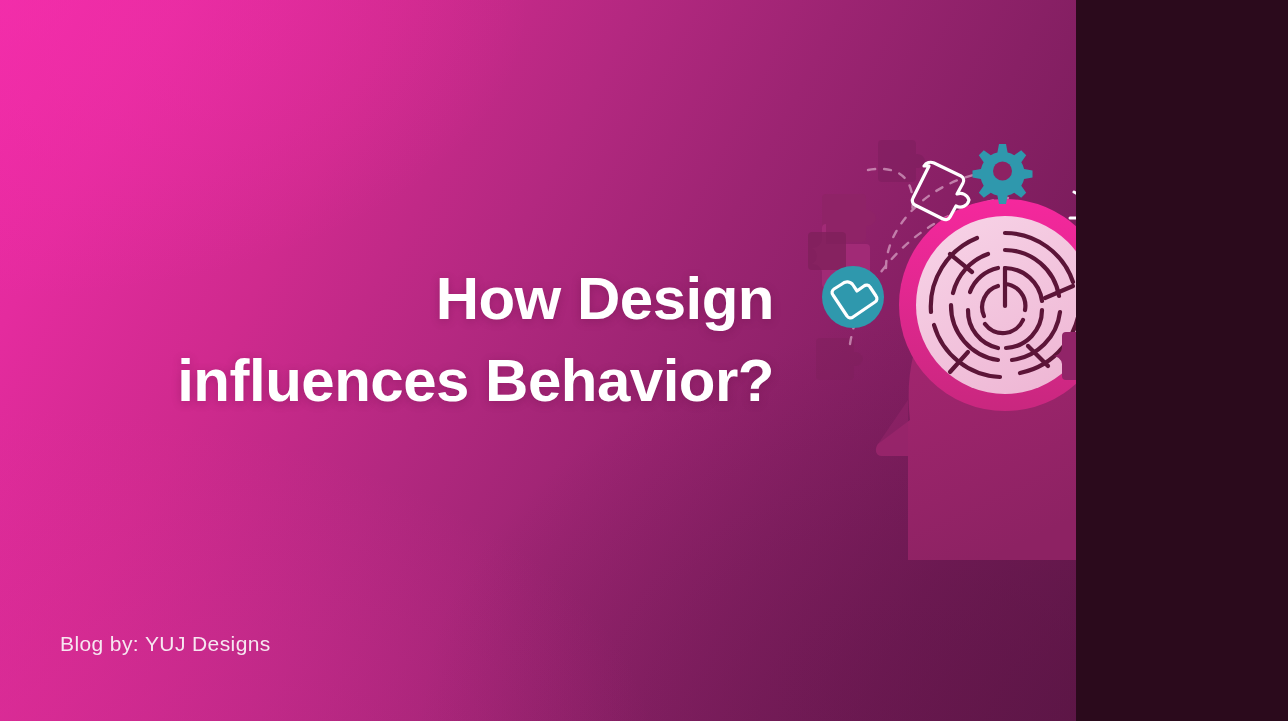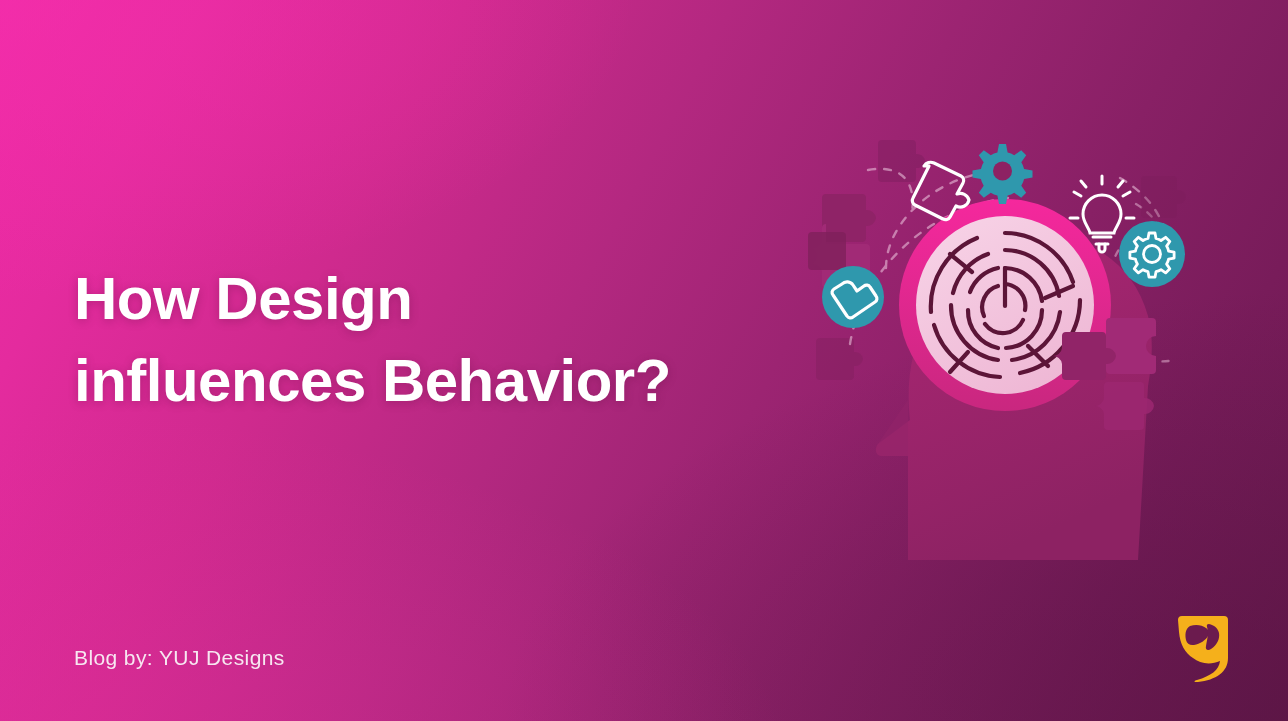--- a/index.html
+++ b/index.html
@@ -2,33 +2,34 @@
 <html><head>
 <meta charset="utf-8">
 <style>
   html, body {
     margin: 0;
     padding: 0;
     background: #2b0a1c;
   }
   .banner {
     position: relative;
-    width: 1288px;
+    width: 1076px;
     height: 721px;
     overflow: hidden;
     font-family: "Liberation Sans", sans-serif;
     background: linear-gradient(118deg,
         #f02aa6 0%,
         #e42b9e 12%,
         #cf2a8e 28%,
         #b32880 44%,
         #9c2472 58%,
         #882065 72%,
         #781c5a 85%,
         #6a1a4f 100%);
+    text-align: right;
   }
   
   .bg-wash {
     position: absolute;
     inset: 0;
     background:
       radial-gradient(120% 90% at -5% 105%, rgba(226,44,156,0.55) 0%, rgba(226,44,156,0.0) 55%),
       radial-gradient(95% 80% at 0% 0%, rgba(244,47,172,0.60) 0%, rgba(244,47,172,0.0) 52%),
       radial-gradient(110% 100% at 105% 100%, rgba(80,18,62,0.55) 0%, rgba(80,18,62,0.0) 60%);
     pointer-events: none;
@@ -46,21 +47,21 @@
     font-weight: bold;
     letter-spacing: -0.5px;
     text-shadow: 0 2px 10px rgba(90,12,60,0.30);
     white-space: pre-line;
   }
 
   .byline {
     position: absolute;
     left: 60px;
     top: 632px;
-    margin: 14px;
+    margin: 0;
     color: #f7e7f1;
     font-size: 21px;
     letter-spacing: 0.4px;
     font-weight: 400;
   }
 
   .art {
     position: absolute;
     left: 790px;
     top: 120px;

